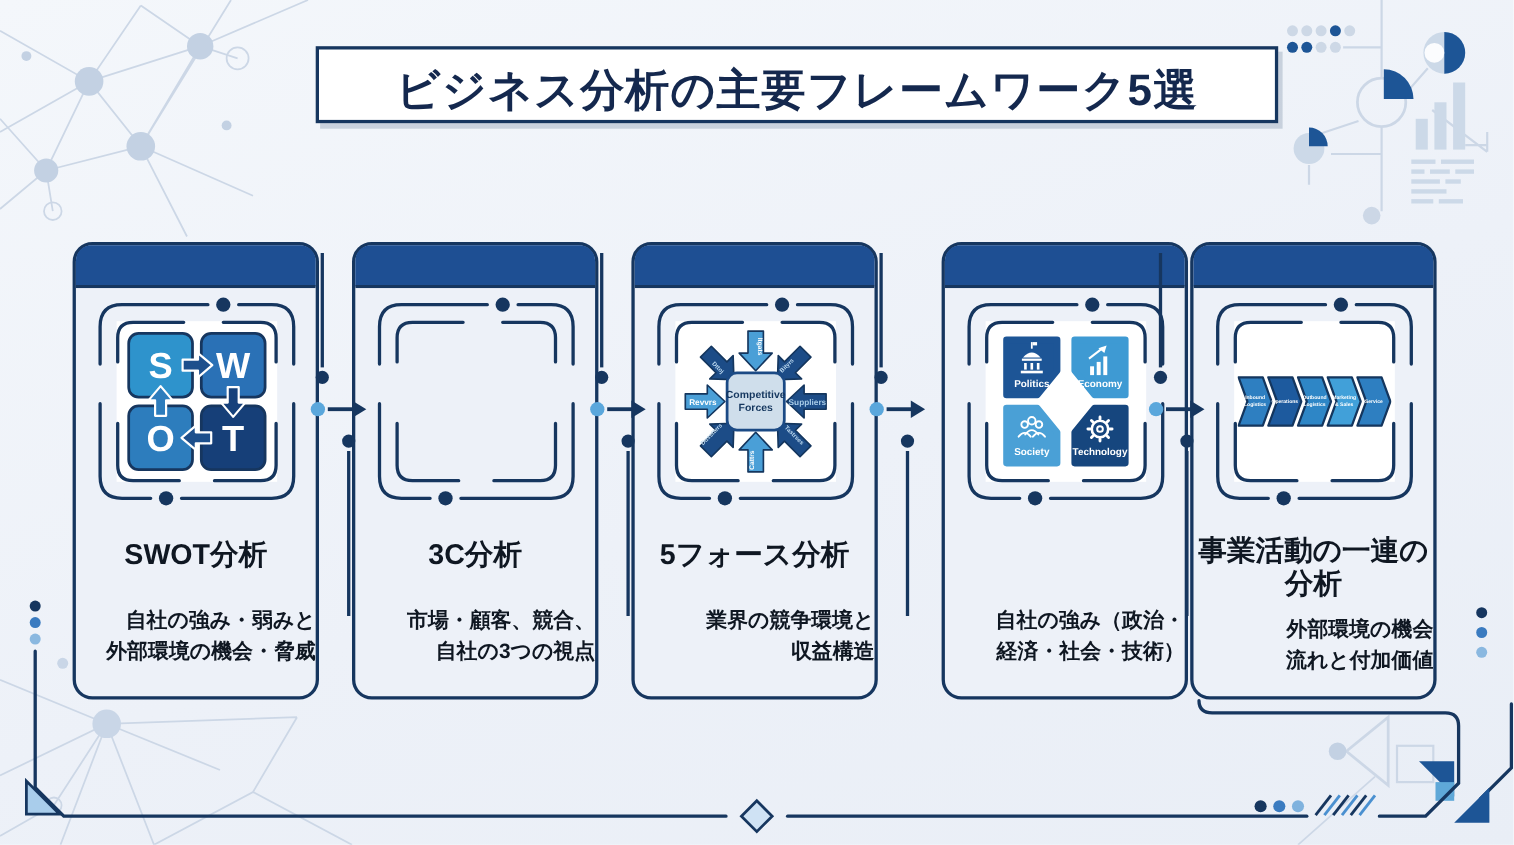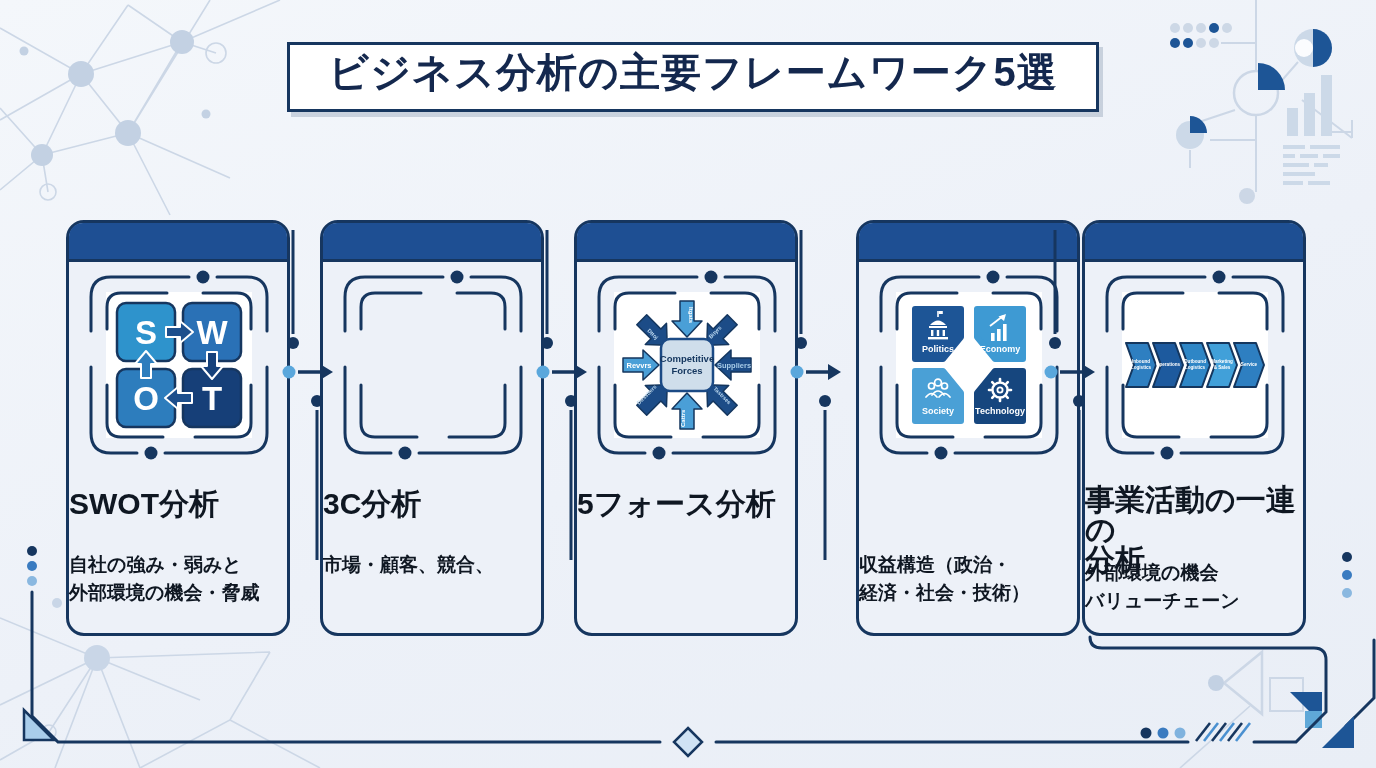--- a/index.html
+++ b/index.html
@@ -6,49 +6,49 @@
   body{
     width:1376px;height:768px;position:relative;overflow:hidden;
     background:linear-gradient(160deg,#f4f7fb 0%,#edf1f8 55%,#e9eef6 100%);
     font-family:"Liberation Sans","DejaVu Sans",sans-serif;
   }
   svg{display:block;}
   .bg-deco{position:absolute;left:0;top:0;pointer-events:none;}
 
   
   .title-box{
-    position:absolute;left:287px;top:42px;width:812px;height:70px;
+    position:absolute;left:287px;top:42px;width:875px;height:70px;
     background:#ffffff;border:3px solid #16365f;
     box-shadow:4px 5px 0 rgba(22,54,95,.18);
-    display:flex;align-items:flex-start;justify-content:center;box-sizing:border-box;
+    display:flex;align-items:flex-end;justify-content:center;box-sizing:border-box;
   }
   .title-box h1{
     margin:0;font-size:40px;font-weight:800;color:#14284e;letter-spacing:1px;white-space:nowrap;
   }
 
   
   .card{
     position:absolute;top:220px;width:224px;height:416px;box-sizing:border-box;
     background:#edf1f8;border:3px solid #16365f;border-radius:18px;
   }
   .card-header{
     height:36px;background:#1e4f93;border-bottom:3px solid #16365f;
     border-radius:14px 14px 0 0;
   }
   .icon-panel{
     position:absolute;left:37px;top:69px;width:146px;height:146px;background:#ffffff;
   }
   .icon-panel svg{position:absolute;left:3px;top:3px;}
   .bracket{position:absolute;left:12px;top:44px;}
   .card-name{
-    position:absolute;top:266px;left:0;width:100%;text-align:left;
-    font-size:30px;line-height:30px;font-weight:800;color:#0f1722;
+    position:absolute;top:266px;left:0;width:100%;text-align:center;
+    font-size:26px;line-height:30px;font-weight:800;color:#0f1722;
   }
   .card-desc{
-    position:absolute;top:328px;left:0;width:100%;text-align:left;
+    position:absolute;top:328px;left:0;width:100%;text-align:right;
     font-size:19px;line-height:28px;font-weight:800;color:#0f1722;
   }
   .overlay{position:absolute;left:0;top:0;pointer-events:none;}
 </style>
 </head>
 <body>
 
 <svg class="bg-deco" width="1376" height="768" viewBox="0 0 1376 768">
 
   <g stroke="#ccd7e6" stroke-width="1.6" fill="none">
@@ -228,20 +228,21 @@
     </g>
     <circle cx="122" cy="10" r="6.5" fill="#16365f"></circle>
       <circle cx="70" cy="186" r="6.5" fill="#16365f"></circle>
   </svg>
   <div class="card-name">
     <div>3C分析</div>
     <div></div>
   </div>
   <div class="card-desc">
     <div>市場・顧客、競合、</div>
+    <div>自社の3つの視点</div>
   </div>
 </div>
 
 <div class="card" style="left:574px">
   <div class="card-header"></div>
   <div class="icon-panel">
     <svg width="140" height="140" viewBox="0 0 140 140">
       <g stroke="#14365e" stroke-width="1.5" stroke-linejoin="round">
         <path transform="translate(70,70)" d="M-7 -64 H7 V-44 H15 L0 -28 L-15 -44 H-7 Z" fill="#4a9fd7"></path>
         <path transform="translate(70,70) rotate(45)" d="M-7 -64 H7 V-44 H15 L0 -28 L-15 -44 H-7 Z" fill="#1c4c87"></path>
@@ -278,20 +279,24 @@
       <path d="M170 118 V156 Q170 170 156 170 H114"></path>
         <path d="M82 170 H40 Q26 170 26 156 V118"></path>
     </g>
     <circle cx="122" cy="10" r="6.5" fill="#16365f"></circle>
       <circle cx="70" cy="186" r="6.5" fill="#16365f"></circle>
   </svg>
   <div class="card-name">
     <div>5フォース分析</div>
     <div></div>
   </div>
+  <div class="card-desc">
+    <div>業界の競争環境と</div>
+    <div>収益構造</div>
+  </div>
 </div>
 
 <div class="card" style="left:856px">
   <div class="card-header"></div>
   <div class="icon-panel">
     <svg width="140" height="140" viewBox="0 0 140 140">
       <g stroke-linejoin="round" stroke-width="6">
         <polygon points="16,14 62,14 62,42 44,64 16,64" fill="#1d5596" stroke="#1d5596"></polygon>
         <polygon points="78,14 124,14 124,64 96,64 78,42" fill="#3e9ad3" stroke="#3e9ad3"></polygon>
         <polygon points="16,76 44,76 62,98 62,126 16,126" fill="#4aa0d6" stroke="#4aa0d6"></polygon>
@@ -357,21 +362,21 @@
         <path d="M56 186 H30 Q10 186 10 166 V100"></path>
       <path d="M26 62 V40 Q26 26 40 26 H86"></path>
         <path d="M122 26 H156 Q170 26 170 40 V62"></path>
       <path d="M170 118 V156 Q170 170 156 170 H114"></path>
         <path d="M82 170 H40 Q26 170 26 156 V118"></path>
     </g>
     <circle cx="122" cy="10" r="6.5" fill="#16365f"></circle>
       <circle cx="70" cy="186" r="6.5" fill="#16365f"></circle>
   </svg>
   <div class="card-desc">
-    <div>収益構造（政治・</div>
+    <div>自社の強み（政治・</div>
     <div>経済・社会・技術）</div>
   </div>
 </div>
 
 <div class="card" style="left:1082px">
   <div class="card-header"></div>
   <div class="icon-panel">
     <svg width="140" height="140" viewBox="0 0 140 140">
       <g stroke="#14365e" stroke-width="2" stroke-linejoin="round">
         <path d="M1 48 H23 L31 70 L23 92 H1 L9 70 Z" fill="#2e7fc1"></path>
@@ -405,21 +410,21 @@
     </g>
     <circle cx="122" cy="10" r="6.5" fill="#16365f"></circle>
       <circle cx="70" cy="186" r="6.5" fill="#16365f"></circle>
   </svg>
   <div class="card-name" style="top:262px">
     <div>事業活動の一連の</div>
     <div>分析</div>
   </div>
   <div class="card-desc" style="top:336px">
     <div>外部環境の機会</div>
-    <div>バリューチェーン</div>
+    <div>流れと付加価値</div>
   </div>
 </div>
 
 <svg class="overlay" width="1376" height="768" viewBox="0 0 1376 768">
   <g>
     <line x1="293" y1="230" x2="293" y2="334" stroke="#16365f" stroke-width="3"></line>
     <circle cx="293" cy="343" r="6" fill="#16365f"></circle>
     <circle cx="289" cy="372" r="6.5" fill="#5aa7dc"></circle>
     <line x1="298" y1="372" x2="321" y2="372" stroke="#16365f" stroke-width="3.5"></line>
     <polygon points="320,364 320,380 333,372" fill="#16365f"></polygon>

